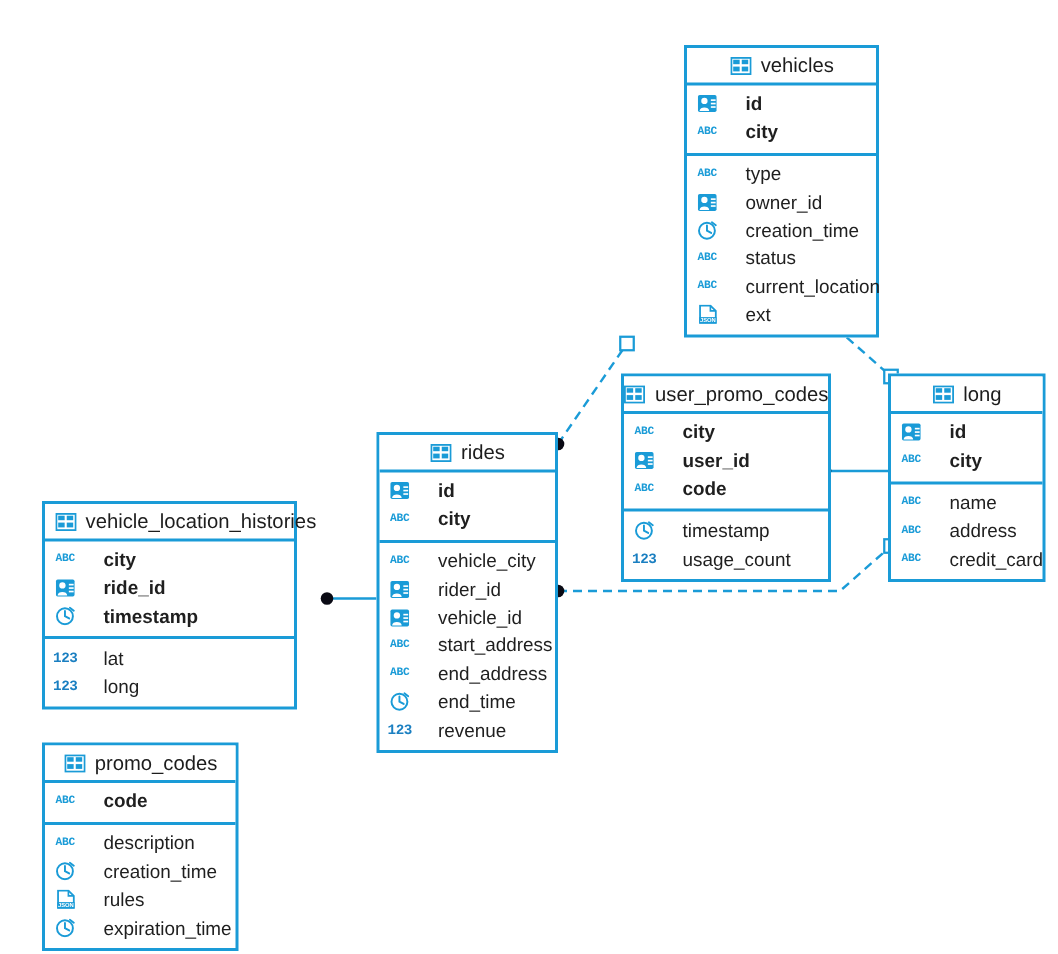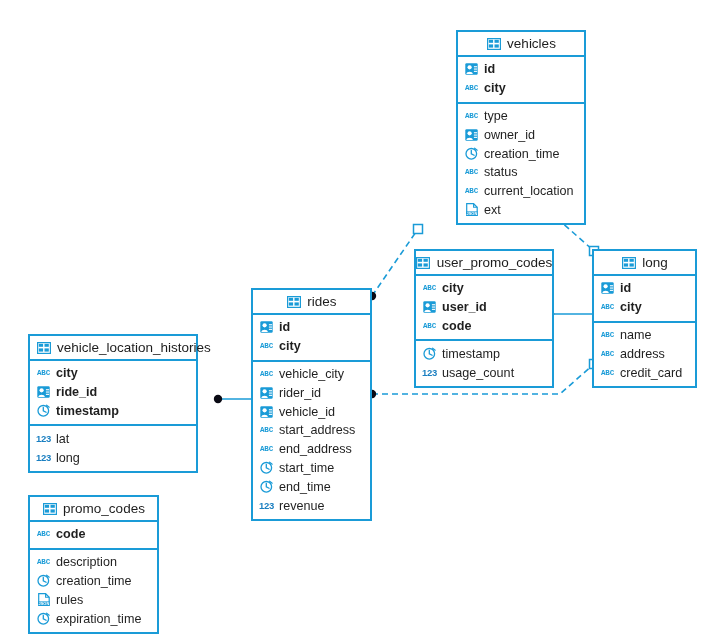--- a/index.html
+++ b/index.html
@@ -36,42 +36,42 @@
   }
   .tbl-header.left{justify-content:flex-start;}
   .pk-section{
     border-bottom:2px solid #1a9bd7;
     padding:3px 0 4px 0;
   }
   .col-section{padding:3px 0 4px 0;}
   .col{
     display:flex;
     align-items:center;
-    gap:5px;
+    gap:18px;
     height:18.8px;
     padding:0 6px;
     font-size:12.6px;
     white-space:nowrap;
     box-sizing:border-box;
   }
   .col.pk{font-weight:bold;}
   .ic{
     width:15px;height:14px;
     flex:0 0 15px;
     display:inline-flex;
     align-items:center;
     justify-content:center;
   }
   .ic svg{display:block;}
   .ic.num{
     font-size:9.5px;
     font-weight:bold;
     color:#1a7fc1;
     letter-spacing:-0.3px;
-    font-family:Liberation Sans, sans-serif;
+    font-family:Liberation Mono, monospace;
   }
   .ic.abc{
     font-size:7.5px;
     font-weight:bold;
     color:#1a9bd7;
     letter-spacing:-0.2px;
     font-family:"Liberation Mono", monospace;
   }
 </style>
 </head>
@@ -359,30 +359,20 @@
             <span>end_address</span>
           </div>
           <div class="col">
             <span class="ic">
               <svg width="13" height="13" viewBox="0 0 13 13">
                 <circle cx="6.3" cy="6.8" r="5.3" fill="none" stroke="#1a9bd7" stroke-width="1.3"></circle>
                 <path d="M6.3 3.3 L6.3 6.8 L9.1 8.3" fill="none" stroke="#1a9bd7" stroke-width="1.3" stroke-linecap="round"></path>
                 <path d="M9.6 1.2 L12.2 3.2" fill="none" stroke="#1a9bd7" stroke-width="1.2" stroke-linecap="round"></path>
               </svg>
             </span>
-            <span>start_time</span>
-          </div>
-          <div class="col">
-            <span class="ic">
-              <svg width="13" height="13" viewBox="0 0 13 13">
-                <circle cx="6.3" cy="6.8" r="5.3" fill="none" stroke="#1a9bd7" stroke-width="1.3"></circle>
-                <path d="M6.3 3.3 L6.3 6.8 L9.1 8.3" fill="none" stroke="#1a9bd7" stroke-width="1.3" stroke-linecap="round"></path>
-                <path d="M9.6 1.2 L12.2 3.2" fill="none" stroke="#1a9bd7" stroke-width="1.2" stroke-linecap="round"></path>
-              </svg>
-            </span>
             <span>end_time</span>
           </div>
           <div class="col">
             <span class="ic num">123</span>
             <span>revenue</span>
           </div>
         </div>
       </div>
       <div class="table-node" style="left: 28px; top: 334px; width: 170px;">
         <div class="tbl-header left">

